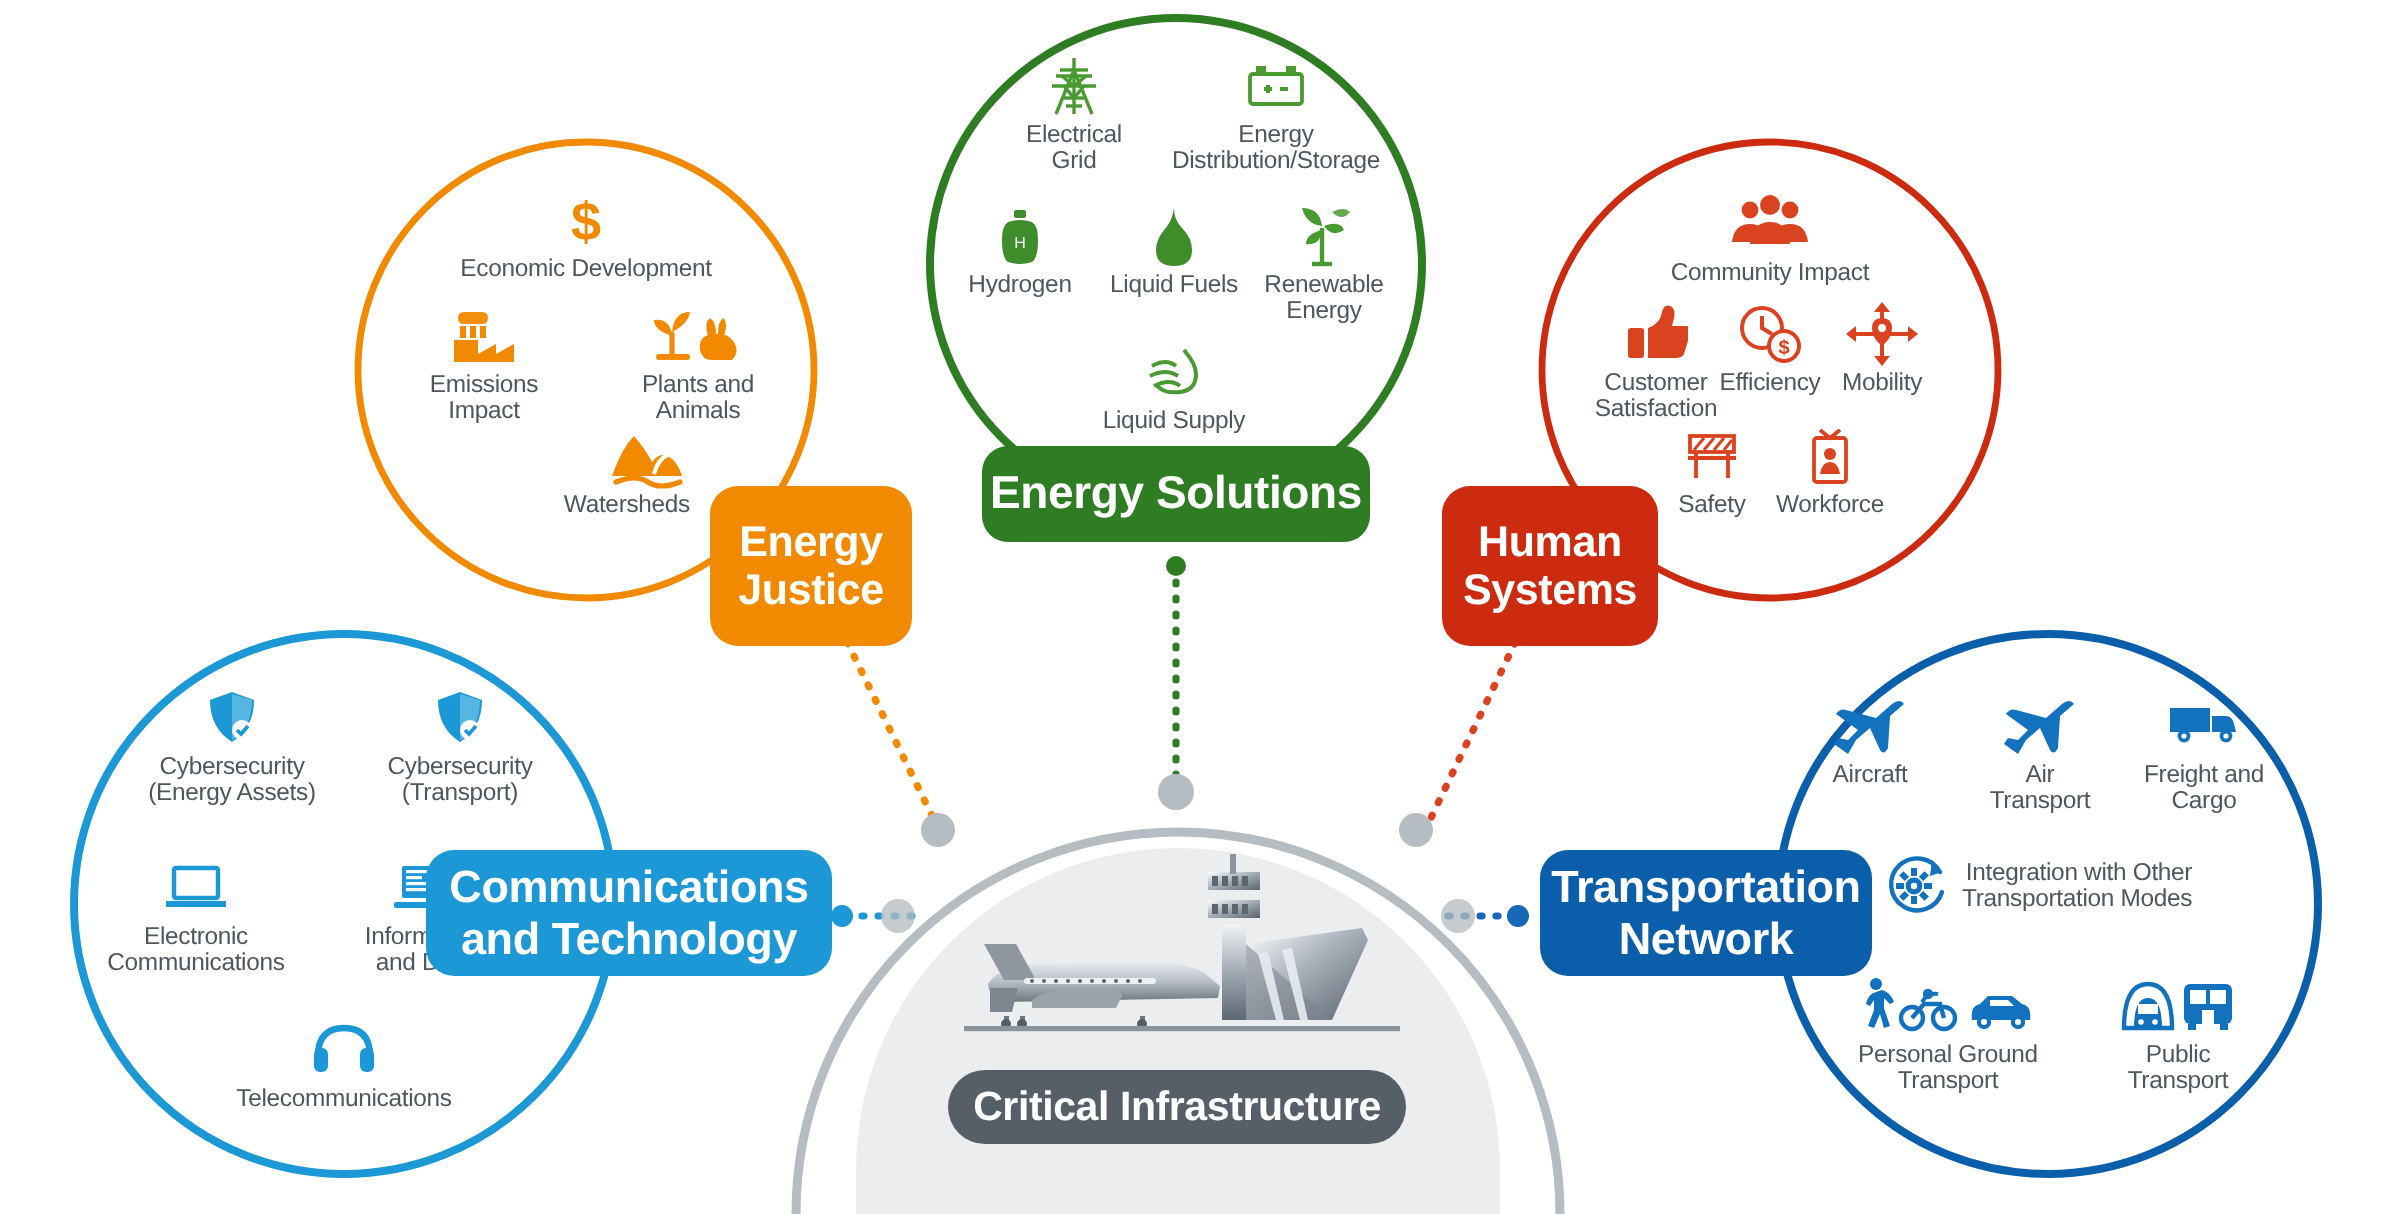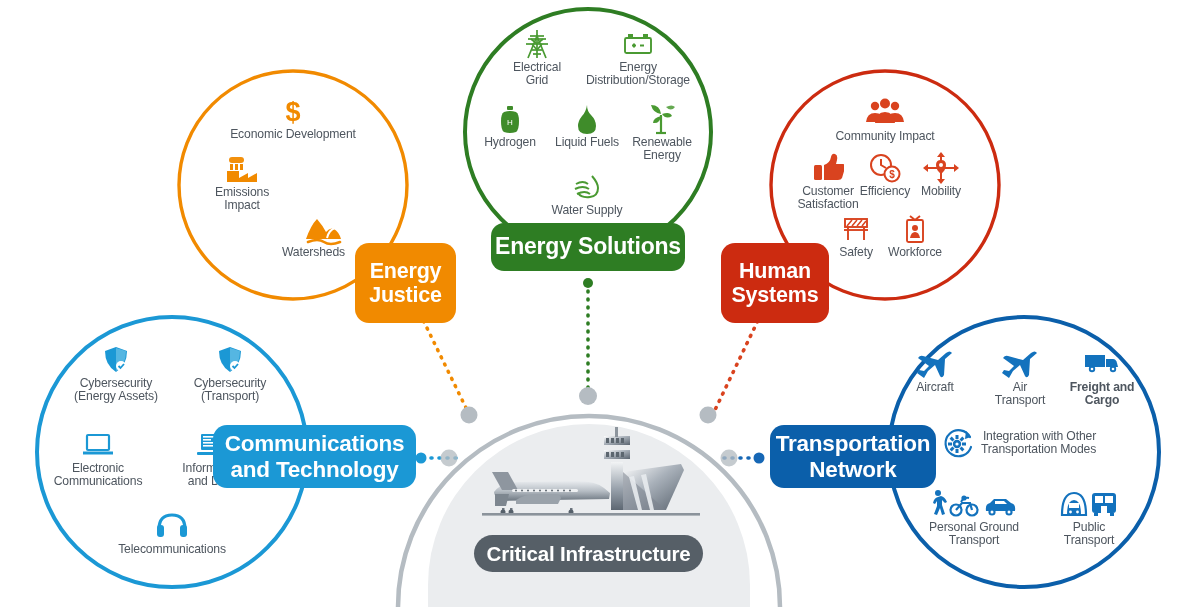--- a/index.html
+++ b/index.html
@@ -231,20 +231,35 @@
           <rect x="10" y="11" width="3" height="6"></rect>
           <rect x="15" y="11" width="3" height="6"></rect>
           <path d="M2 18 l0 11 l30 0 l0 -9 l-9 5 l0 -5 l-9 5 l0 -7 z"></path>
         </svg>
       </span>
       <span class="cap">Emissions
 Impact</span>
     </div>
 
 
+    <div class="item" style="left:170px; top:80px;">
+      <span class="glyph">
+        <svg width="46" height="32" viewBox="0 0 46 32" fill="#f18a00">
+          <path d="M10 26 l0 -11" stroke="#f18a00" stroke-width="2.6" stroke-linecap="round"></path>
+          <path d="M10 16 q-9 -3 -9 -8 q8 -1 9 8z"></path>
+          <path d="M10 14 q8 -4 9 -10 q-8 0 -9 10z"></path>
+          <rect x="2" y="25" width="17" height="3" rx="1.5"></rect>
+          <path d="M30 28 q-5 0 -6 -5 q-1 -7 6 -8 q8 -1 11 4 q3 5 -1 9 z"></path>
+          <path d="M28 16 q-2 -7 1 -9 q3 2 3 8z"></path>
+          <path d="M33 15 q0 -7 3 -8 q2 3 0 9z"></path>
+        </svg>
+      </span>
+      <span class="cap">Plants and
+Animals</span>
+    </div>
 
     <div class="item" style="left:114px; top:140px;text-align:right;">
       <span class="glyph">
         <svg width="42" height="34" viewBox="0 0 42 34" fill="#f18a00">
           <path d="M3 27 q5 -14 11 -20 q6 7 9 13 q4 -5 8 -3 q5 3 7 10z"></path>
           <path d="M24 26 q2 -8 8 -10" stroke="#ffffff" stroke-width="2" fill="none"></path>
           <path d="M5 30 q10 -4 16 0 q6 4 16 0" stroke="#f18a00" stroke-width="2.6" fill="none" stroke-linecap="round"></path>
         </svg>
       </span>
       <span class="cap">Watersheds</span>
@@ -322,21 +337,21 @@
 
     <div class="item" style="left:122px; top:160px;">
       <span class="glyph">
         <svg width="30" height="30" viewBox="0 0 30 30" fill="none" stroke="#4a9a32" stroke-width="2">
           <path d="M20 4 q6 7 6 12 q0 8 -8 9 q-9 1 -12 -4"></path>
           <path d="M4 12 q7 -4 12 0"></path>
           <path d="M3 17 q8 -4 14 0"></path>
           <path d="M5 22 q8 -4 13 0"></path>
         </svg>
       </span>
-      <span class="cap">Water Supply</span>
+      <span class="cap">Liquid Supply</span>
     </div>
   </div>
 
   <div class="cluster" style="left:771px; top:71px; width:228px; height:228px; z-index:12; background:transparent;">
 
     <div class="item wide" style="left:114px; top:24px;">
       <span class="glyph">
         <svg width="40" height="30" viewBox="0 0 40 30" fill="#d9431f">
           <circle cx="10" cy="8" r="4.2"></circle>
             <circle cx="30" cy="8" r="4.2"></circle>
@@ -497,21 +512,21 @@
     <div class="item" style="left:131px; top:29px;">
       <span class="glyph">
         <svg width="38" height="30" viewBox="0 0 38 30" fill="#1372bd">
           <path d="M36 4 q-2 -3 -6 0 l-8 7 l-15 -4 q-3 -1 -5 2 l11 8 l-5 5 l-5 -1 l-2 3 l7 5 l4 -7 l7 -6 l5 11 q2 3 4 -1 l1 -16 l7 -6z"></path>
         </svg>
       </span>
       <span class="cap">Air
 Transport</span>
     </div>
 
-    <div class="item" style="left:213px; top:29px;font-weight:bold;">
+    <div class="item" style="left:213px; top:29px;">
       <span class="glyph">
         <svg width="38" height="28" viewBox="0 0 38 28" fill="#1372bd">
           <path d="M2 5 l20 0 l0 12 l-20 0z"></path>
           <path d="M23 9 l7 0 q3 0 4 4 l1 4 l-12 0z"></path>
           <circle cx="9" cy="19" r="3.2"></circle>
           <circle cx="30" cy="19" r="3.2"></circle>
           <circle cx="9" cy="19" r="1.3" fill="#ffffff"></circle>
           <circle cx="30" cy="19" r="1.3" fill="#ffffff"></circle>
         </svg>
       </span>

